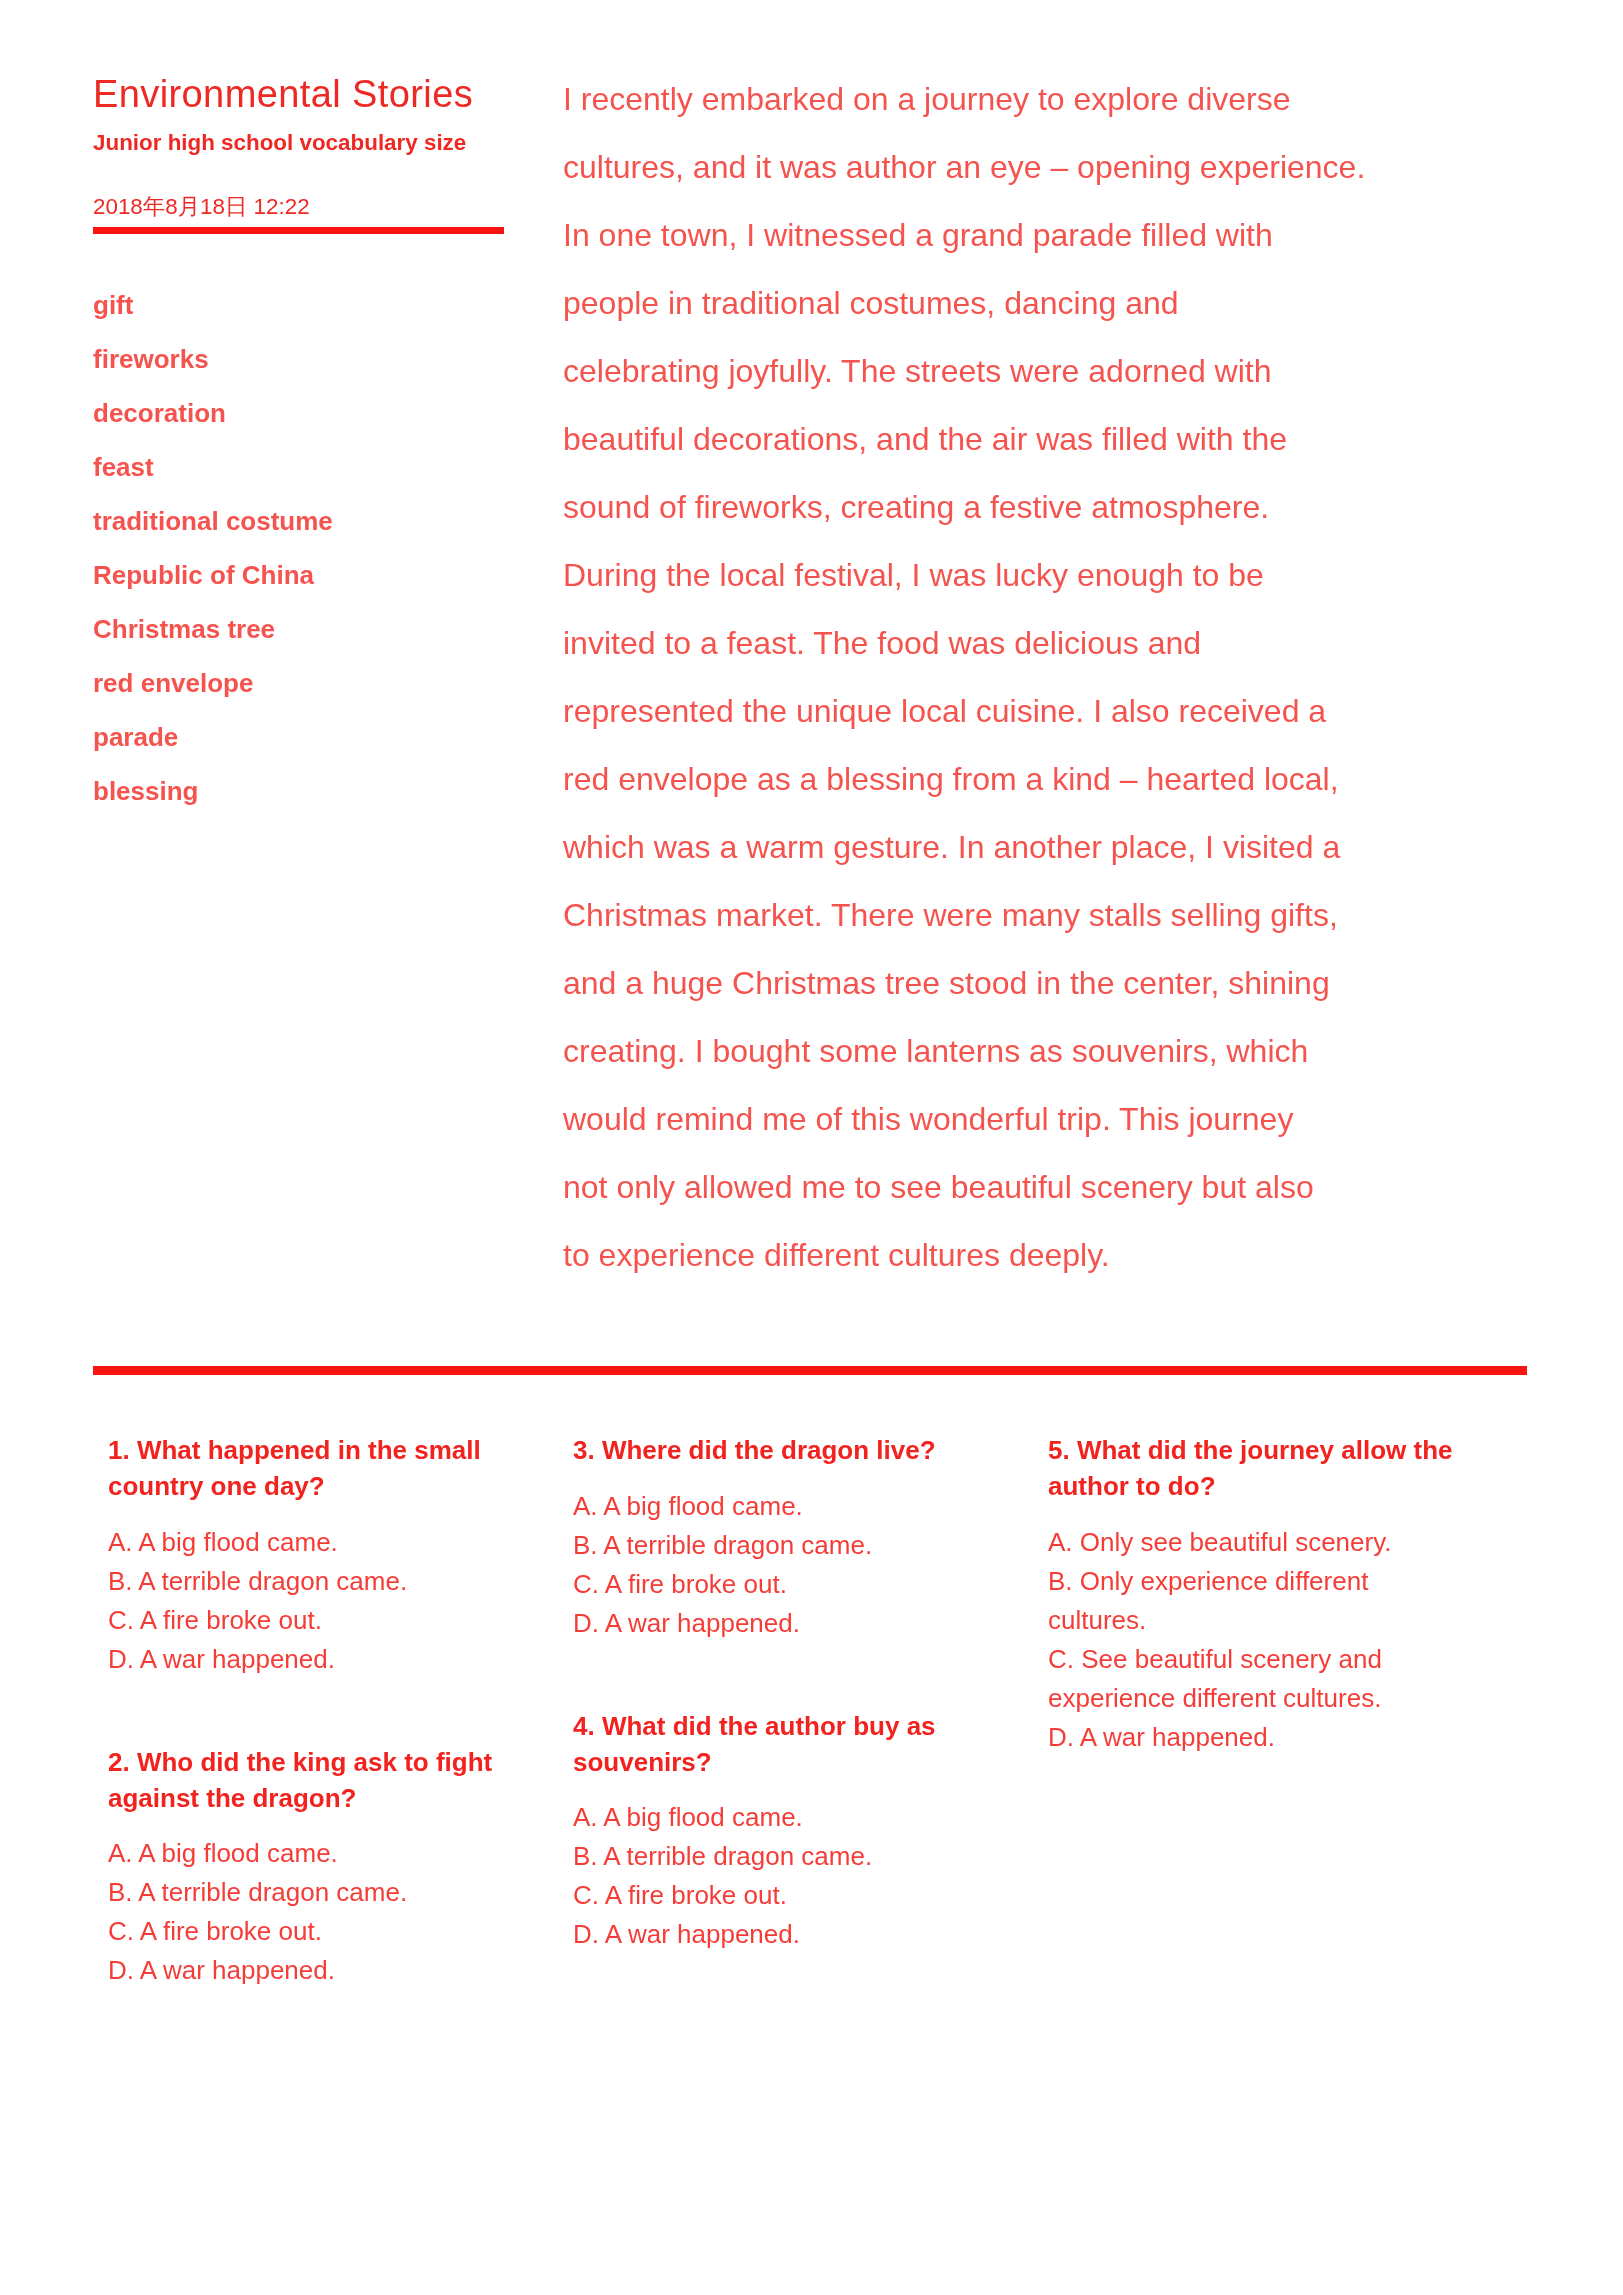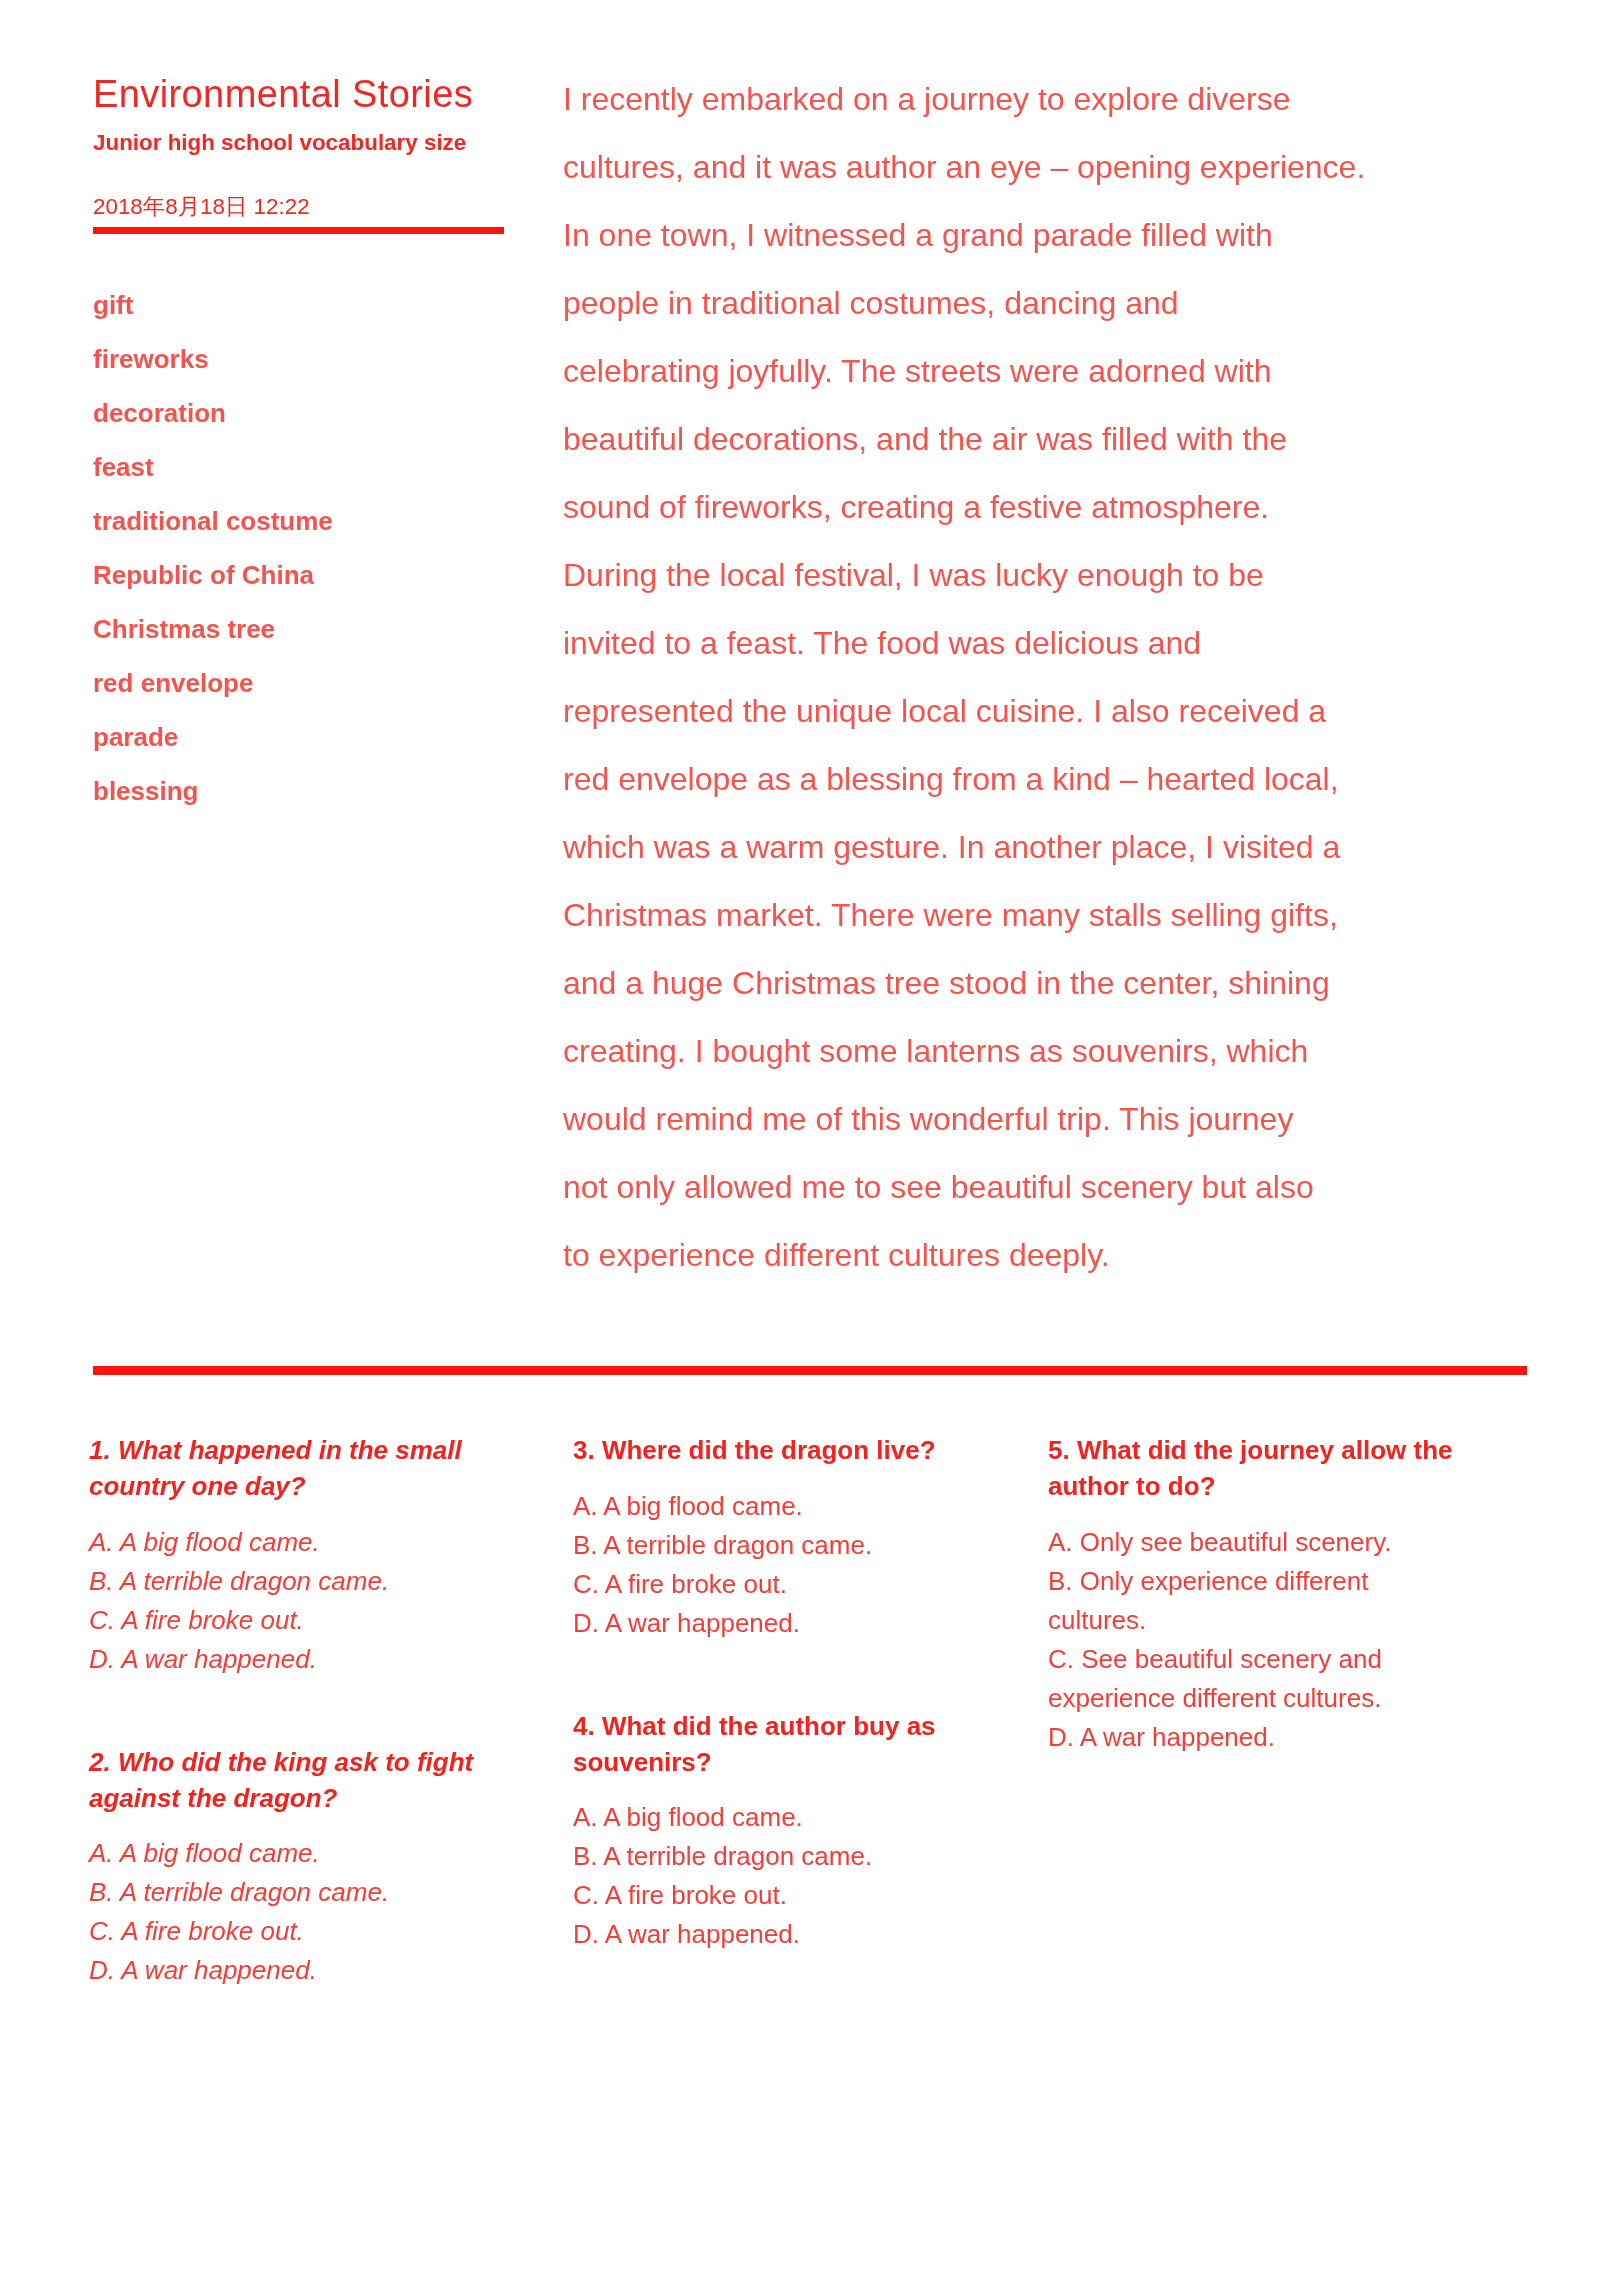--- a/index.html
+++ b/index.html
@@ -20,21 +20,21 @@
   .title{position:absolute;left:93px;top:73px;font-size:38px;letter-spacing:0.4px;color:var(--accent-header);white-space:nowrap;}
   .subtitle{position:absolute;left:93px;top:130px;font-size:22.4px;color:var(--accent-header);white-space:nowrap;font-weight:bold;}
   .datestamp{position:absolute;left:93px;top:179px;font-size:22.4px;color:var(--accent-header);white-space:nowrap;margin-top:12px;}
   .rule1{position:absolute;left:93px;top:227px;width:411px;height:7px;background:var(--accent-rule);}
   .word-list{position:absolute;left:93px;top:278px;font-size:26px;line-height:54px;color:var(--accent-body);font-weight:bold;}
   .passage{position:absolute;left:563px;top:65px;width:974px;font-size:32px;line-height:68px;color:var(--accent-body);}
   .p-line{white-space:nowrap;}
   .p-line .b{font-weight:normal;}
   .rule2{position:absolute;left:93px;top:1366px;width:1434px;height:9.3px;background:var(--accent-rule);}
   .qcol{position:absolute;top:1432px;width:421px;font-size:26px;color:var(--accent-option);}
-  .qcol-1{left:89px;font-style:italic;} .qcol-2{left:573px;} .qcol-3{left:1048px;}
+  .qcol-1{left:108px;} .qcol-2{left:573px;} .qcol-3{left:1048px;}
   .q-title{font-weight:bold;line-height:36px;color:var(--accent-strong);margin-bottom:18.5px;}
   .q-options{line-height:39px;margin-bottom:65px;}
   .dashes{position:absolute;left:93px;top:2146px;width:1271px;height:7px;
     background:repeating-linear-gradient(90deg,var(--accent-rule) 0 20px,transparent 20px 31px);}
   .answers{position:absolute;left:93px;top:2181px;display:flex;gap:71px;font-size:28px;font-weight:bold;color:var(--accent-strong);white-space:nowrap;}
   .footer-label{position:absolute;right:261px;top:2180px;font-size:29px;font-weight:bold;color:var(--accent-strong);white-space:nowrap;}
   .qr{position:absolute;left:1374px;top:2061px;width:158px;height:158px;}
   .qr .spoke{stroke:#161616;stroke-width:6.5;stroke-linecap:round;}
   .qr .ring{fill:none;stroke:#121212;stroke-width:4.5;}
   .qr .dot{fill:#121212;}

